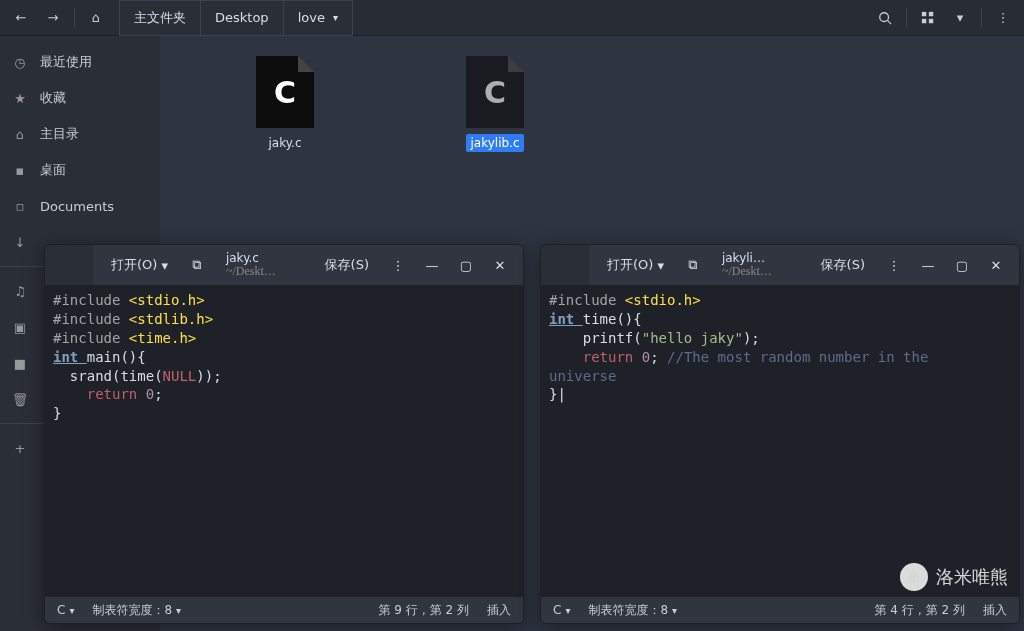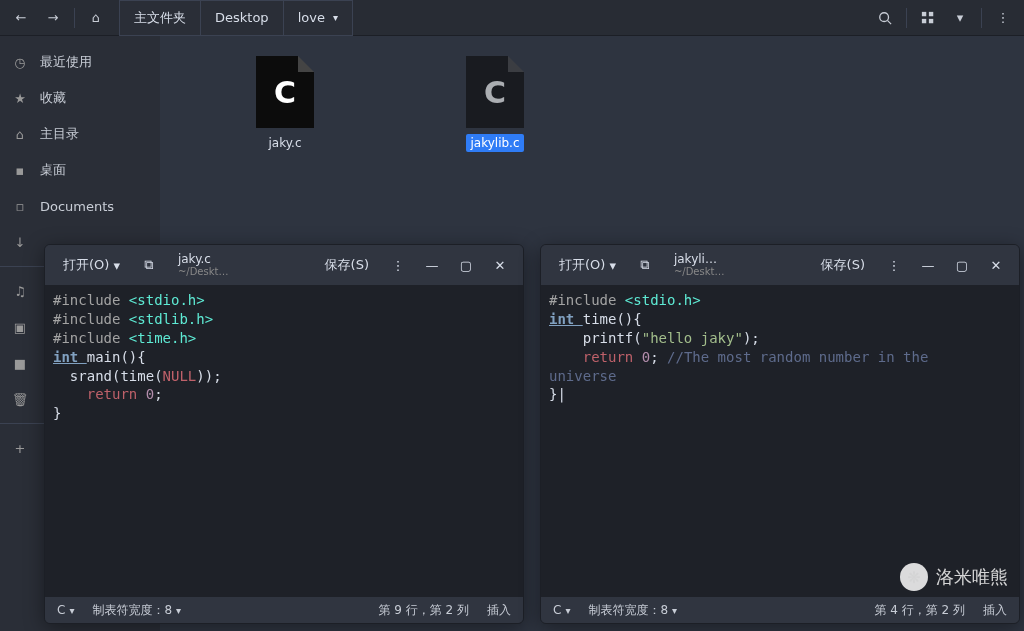--- a/index.html
+++ b/index.html
@@ -68,39 +68,39 @@
     position: absolute; top: 244px; width: 480px; height: 380px;
     background: #2a2e37; border: 1px solid #1c1f26; border-radius: 6px;
     box-shadow: 0 4px 20px rgba(0,0,0,0.4);
     display: flex; flex-direction: column; overflow: hidden;
   }
   .editor.left { left: 44px; }
   .editor.right { left: 540px; }
 
   .editor-header {
     height: 40px; background: #303540; display: flex; align-items: center;
-    padding: 0 8px; gap: 4px;
+    padding: 0 8px; gap: 4px; margin-left: 48px;
   }
   .hbtn {
     height: 28px; padding: 0 10px; display: flex; align-items: center;
     color: #d8dee9; cursor: pointer; border-radius: 3px; gap: 4px; font-size: 13px;
   }
   .hbtn.icon-only { width: 30px; padding: 0; justify-content: center; }
   .editor-title { flex-direction: column; align-items: flex-start; justify-content: center; gap: 0; line-height: 1.1; }
   .editor-title .fname { font-size: 12px; color: #d8dee9; }
-  .editor-title .fpath { font-size: 10px; color: #888; }
+  .editor-title .fpath { font-size: 12px; color: #888; font-family: Liberation Serif, serif; }
   .spacer { flex: 1; }
 
   .editor-body {
     flex: 1; background: #1e2128; padding: 6px 8px;
     font-family: "DejaVu Sans Mono", monospace; font-size: 14px;
     line-height: 1.35; color: #d8dee9; white-space: pre; overflow: hidden;
   }
   .tok-pp { color: #a3a3a3; } 
-  .tok-inc { color: #5eead4; margin-top: 12px; } 
+  .tok-inc { color: #fde047; margin-top: 12px; } 
   .tok-kw { color: #81a1c1; font-weight: bold; text-decoration: underline; } 
   .tok-fn { color: #d8dee9; }
   .tok-num { color: #b48ead; }
   .tok-null { color: #bf616a; }
   .tok-str { color: #a3be8c; }
   .tok-cmt { color: #5e6b8c; }
   .tok-retkw { color: #bf616a; }
 
   .editor-status {
     height: 26px; background: #303540; display: flex; align-items: center;

